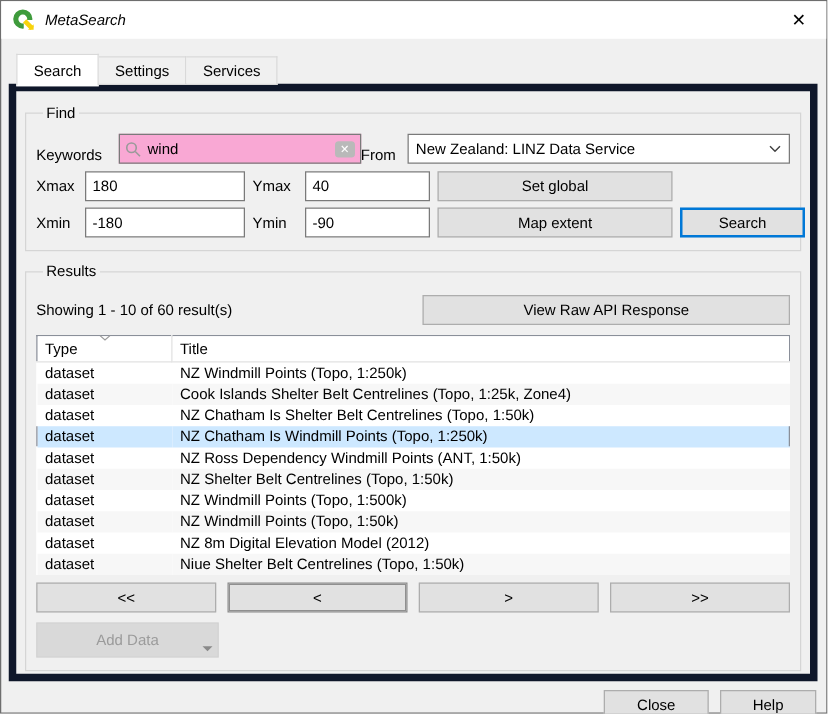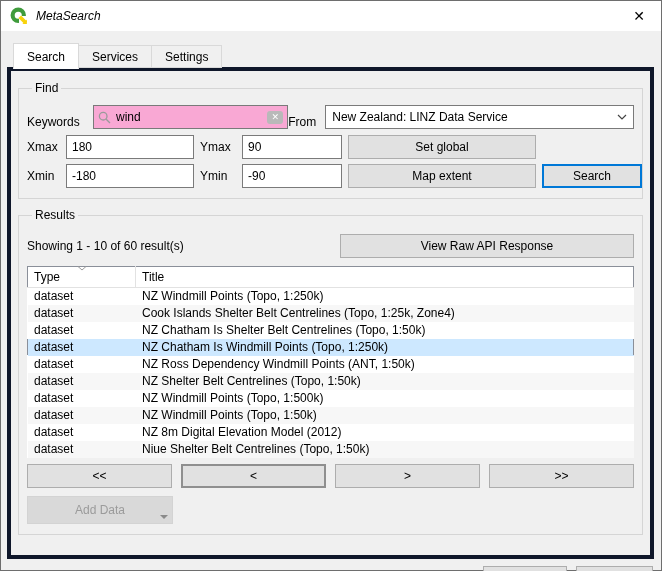--- a/index.html
+++ b/index.html
@@ -18,22 +18,22 @@
                justify-content:center; font-size:14px; cursor:default; }
 
   
   .tabbar { display:flex; margin:14px 0 0 13px; position:relative; z-index:2; }
   .tab { background:#f0f0f0; border:1px solid #d9d9d9; border-left-width:0;
          padding:4px 13px 3px 13px; font-size:12px; }
   .tab:first-child { border-left-width:1px; }
   .tab.active { background:#ffffff; border-left-width:1px; margin:-2px 0 -1px -1px;
                 padding-top:6px; border-bottom:1px solid #ffffff; position:relative; z-index:3; }
 
-  .tabframe { border:4px solid #0f172a; margin:-1px 7px 0 6px; flex:1 1 auto;
-              padding:10px 7px 20px 7px; display:flex; flex-direction:column; background:#f0f0f0; }
+  .tabframe { border:6px solid #0f172a; margin:-1px 7px 0 6px; flex:1 1 auto;
+              padding:10px 7px 2px 7px; display:flex; flex-direction:column; background:#f0f0f0; }
 
   
   fieldset { border:1px solid #d5d5d5; min-width:0; padding:6px 8px 10px 8px; }
   legend { font-size:12px; padding:0 3px; margin-left:5px; }
   .find-group { flex:0 0 auto; }
   .results-group { flex:1 1 auto; margin-top:9px; display:flex; flex-direction:column; }
 
   
   .kw-row { display:flex; align-items:flex-end; margin:4px 0 6px 0; height:24px; }
   .kw-label { width:66px; flex:0 0 auto; }
@@ -104,22 +104,22 @@
       <rect x="12" y="12" width="11" height="11" fill="#ffffff"></rect>
       <path d="M13 13 L21 21" stroke="#f8d30c" stroke-width="5"></path>
       <path d="M16.5 22.5 L22.5 22.5 L22.5 16.5 Z" fill="#f8d30c"></path>
     </svg>
     <span class="title-text">MetaSearch</span>
     <span class="close-btn">✕</span>
   </div>
 
   <div class="tabbar">
     <div class="tab active">Search</div>
+    <div class="tab">Settings</div>
     <div class="tab">Services</div>
-    <div class="tab">Settings</div>
   </div>
 
   <div class="tabframe">
 
     <fieldset class="find-group">
       <legend>Find</legend>
 
       <div class="kw-row">
         <span class="kw-label">Keywords</span>
         <div class="kw-box">
@@ -139,21 +139,21 @@
         </div>
       </div>
 
       <div class="extent-grid">
         <span class="lab">Xmax</span>
         <div class="tb">
             <span>180</span>
           </div>
         <span class="lab">Ymax</span>
         <div class="tb">
-            <span>90</span>
+            <span>40</span>
           </div>
         <button class="btn">Set global</button>
         <span></span>
 
         <span class="lab">Xmin</span>
         <div class="tb">
             <span>-180</span>
           </div>
         <span class="lab">Ymin</span>
         <div class="tb">

